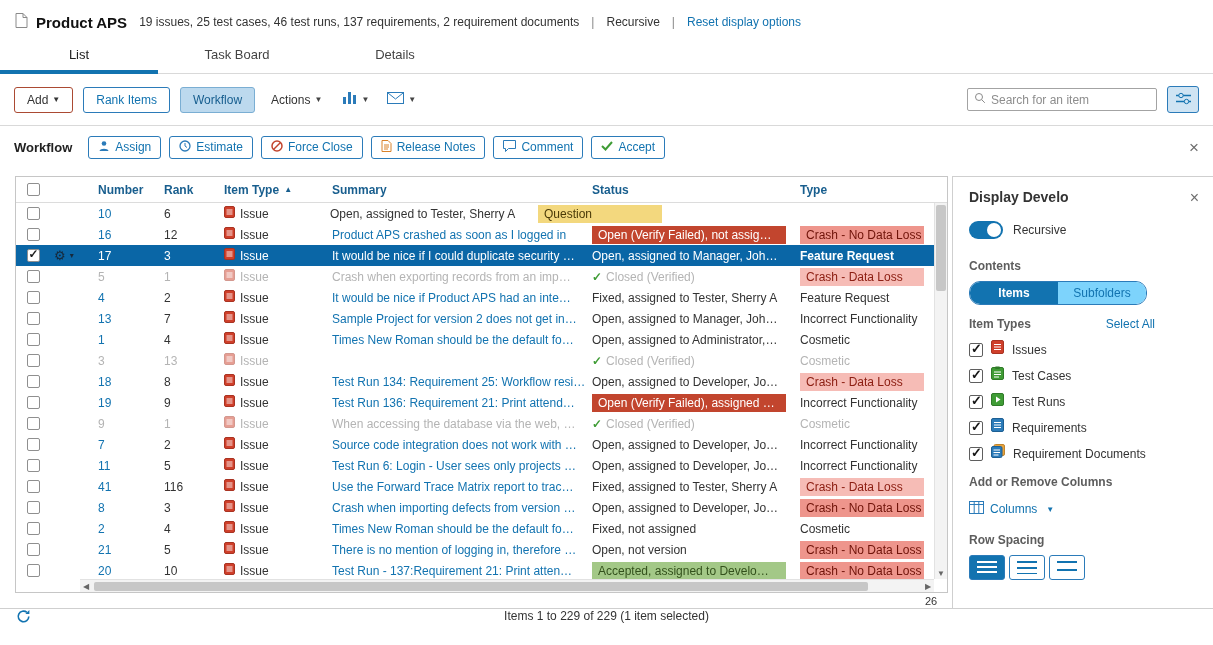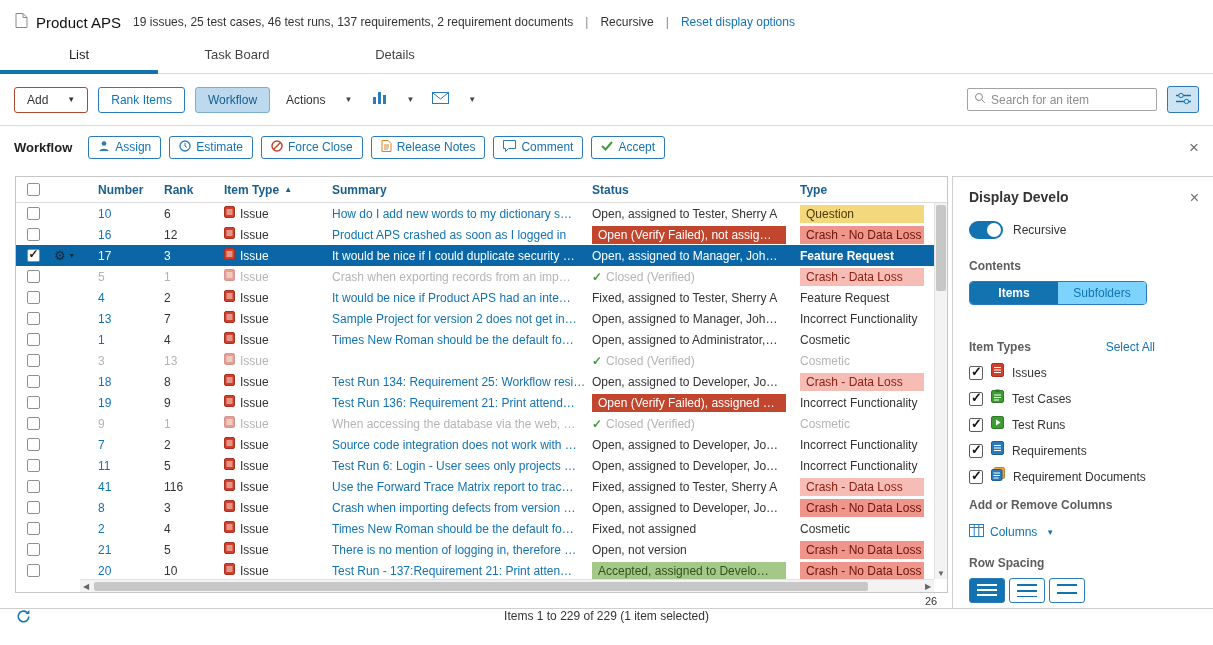--- a/index.html
+++ b/index.html
@@ -5,34 +5,34 @@
   *{box-sizing:border-box;margin:0;padding:0}
   html,body{width:1213px;height:645px;overflow:hidden;background:#fff;
     font-family:"Liberation Sans",sans-serif;font-size:12px;color:#333}
   a{text-decoration:none;cursor:pointer}
   .link{color:#1273b0}
   .caret{font-size:8px;color:#444;margin-left:3px}
   .caret.blue{color:#1273b0}
 
   
   .app-header{height:36px;padding:8px 14px 0;display:flex;align-items:center;gap:8px}
-  .page-title{font-size:15px;font-weight:normal;color:#111;margin-right:4px}
+  .page-title{font-size:15px;font-weight:bold;color:#111;margin-right:4px}
   .header-meta{font-size:12px;color:#333}
   .sep{color:#888;margin:0 4px}
 
   
   .tabs{height:38px;display:flex;border-bottom:1px solid #d9d9d9}
   .tab{width:158px;display:flex;align-items:center;justify-content:center;
     font-size:13px;color:#444;cursor:pointer;position:relative}
   .tab.active{color:#222}
   .tab.active::after{content:"";position:absolute;left:0;right:0;bottom:-1px;height:4px;background:#1273b0}
 
   
   .toolbar{height:52px;display:flex;align-items:center;gap:10px;padding:0 14px;border-bottom:1px solid #d9d9d9}
-  .btn{display:inline-flex;align-items:center;gap:16px;height:26px;padding:0 12px;border:1px solid #2b7bb9;
+  .btn{display:inline-flex;align-items:center;gap:1px;height:26px;padding:0 12px;border:1px solid #2b7bb9;
     border-radius:3px;background:#fff;color:#1273b0;font-size:12px;cursor:pointer;white-space:nowrap}
   .btn-add{border-color:#ab4a33;color:#333}
   .btn-add .caret{color:#333}
   .btn-workflow{background:#bcd9ee;border-color:#7aaed3;color:#155d8e}
   .btn-plain{border:none;color:#333;padding:0 6px}
   .btn-icononly{border:none;padding:0 4px}
   .search-wrap{margin-left:auto;display:flex;align-items:center;gap:5px;border:1px solid #a3a3a3;
     border-radius:2px;height:23px;width:190px;padding:0 6px;background:#fff}
   .search-input{border:none;outline:none;flex:1;font-size:12px;color:#333;min-width:0;background:transparent}
   .search-input::placeholder{color:#8d8d8d}
@@ -103,21 +103,21 @@
 
   
   .panel{flex:1;height:432px;margin-top:8px;margin-left:4px;border-top:1px solid #cfcfcf;border-left:1px solid #cfcfcf;
     padding:12px 16px;position:relative;background:#fff}
   .panel-close{position:absolute;top:12px;right:14px;color:#6e6e6e;font-size:16px;cursor:pointer}
   .panel-title{font-size:14px;font-weight:bold;color:#333;margin-bottom:16px}
   .toggle-row{display:flex;align-items:center;gap:10px;margin-bottom:20px}
   .toggle{width:34px;height:18px;border-radius:9px;background:#1273b0;position:relative;cursor:pointer;flex:none}
   .toggle::after{content:"";position:absolute;right:2px;top:2px;width:14px;height:14px;border-radius:50%;background:#fff}
   .sec-label{font-size:12px;font-weight:bold;color:#5d5d5d;margin-bottom:8px}
-  .seg{display:inline-flex;border:1px solid #2b7bb9;border-radius:4px;overflow:hidden;margin-bottom:35px}
+  .seg{display:inline-flex;border:1px solid #2b7bb9;border-radius:11px;overflow:hidden;margin-bottom:12px}
   .seg-btn{padding:4px 0;width:88px;text-align:center;font-size:12px;color:#1273b0;background:#7dd3fc;cursor:pointer}
   .seg-btn.active{background:#1273b0;color:#fff;font-weight:bold}
   .types-header{display:flex;align-items:center;width:186px;margin-bottom:10px}
   .types-header .sec-label{margin:0}
   .select-all{margin-left:auto;font-size:12px}
   .check-row{display:flex;align-items:flex-end;gap:8px;margin-bottom:10px;height:16px}
   .pcb{width:14px;height:14px;border:1px solid #5e5e5e;border-radius:2px;background:#fff;position:relative;flex:none;cursor:pointer}
   .pcb.checked::after{content:"✓";position:absolute;left:1px;top:-3px;font-size:13px;font-weight:bold;color:#161616}
   .check-label{font-size:12px;color:#333}
   .columns-btn{display:inline-flex;align-items:center;gap:6px;color:#1273b0;font-size:12px;cursor:pointer;margin:4px 0 16px}
@@ -303,23 +303,20 @@
     <div class="td col-rank">6</div>
     <div class="td col-itemtype">
       <span class="ic">
         <svg width="11" height="12" viewBox="0 0 11 12">
                 <rect x="0.5" y="0.5" width="10" height="11" rx="1.5" fill="#cf3f2a" stroke="#a93322"></rect>
                 <path d="M2.5 4h6M2.5 6h6M2.5 8h6" stroke="#fff" stroke-width="0.9"></path>
               </svg>
       </span>
       <span>Issue</span>
     </div>
-    <div class="td col-summary">
-            <a class="lnk">How do I add new words to my dictionary s…</a>
-          </div>
     <div class="td col-status st-plain">
       <span class="status-txt">Open, assigned to Tester, Sherry A</span>
     </div>
     <div class="td col-type ty-yellow">
       <span class="type-txt">Question</span>
     </div>
     <div class="td col-est"></div>
   </div>
         <div class="tr">
     <div class="td col-check">

